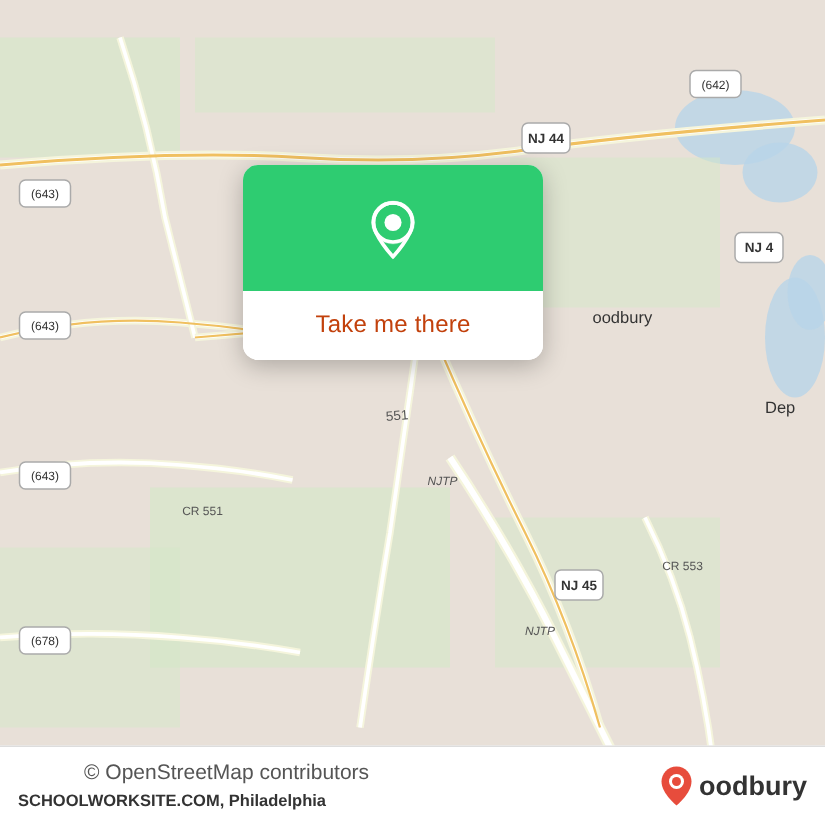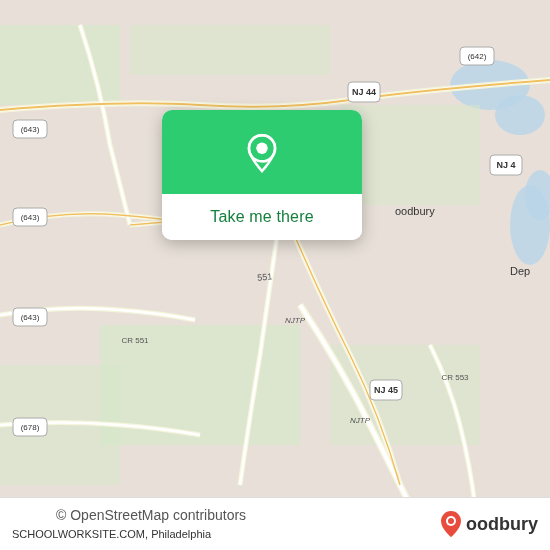--- a/index.html
+++ b/index.html
@@ -56,21 +56,21 @@
     }
 
     #popup-button {
       width: 100%;
       padding: 14px 10px;
       background: white;
       border: none;
       cursor: pointer;
       font-size: 16px;
       font-weight: 500;
-      color: #15803d;
+      color: #c2410c;
       text-align: center;
       letter-spacing: 0.01em;
     }
 
     
     #bottom-bar {
       position: absolute;
       bottom: 0;
       left: 0;
       width: 100%;
@@ -222,21 +222,21 @@
     </div>
     <button id="popup-button">Take me there</button>
   </div>
 
   <div id="bottom-bar">
     <div>
       <span id="copyright-text">
         <span>© OpenStreetMap contributors</span>
       </span>
       <br>
-      <span style="font-size:11px; color:#333; font-weight:400;">SCHOOLWORKSITE.COM, Philadelphia</span>
+      <span style="font-size:11px; color:#333; font-weight:700;">SCHOOLWORKSITE.COM, Philadelphia</span>
     </div>
     <div id="moovit-logo">
 
       <svg id="moovit-pin" viewBox="0 0 22 28" xmlns="http://www.w3.org/2000/svg" width="22" height="28">
         <path d="M11 1 C5 1 1 6 1 11 C1 19 11 27 11 27 C11 27 21 19 21 11 C21 6 17 1 11 1Z" fill="#e74c3c"></path>
         <circle cx="11" cy="11" r="5" fill="white"></circle>
         <circle cx="11" cy="11" r="3" fill="#e74c3c"></circle>
       </svg>
       <span id="moovit-text">oodbury</span>
     </div>

